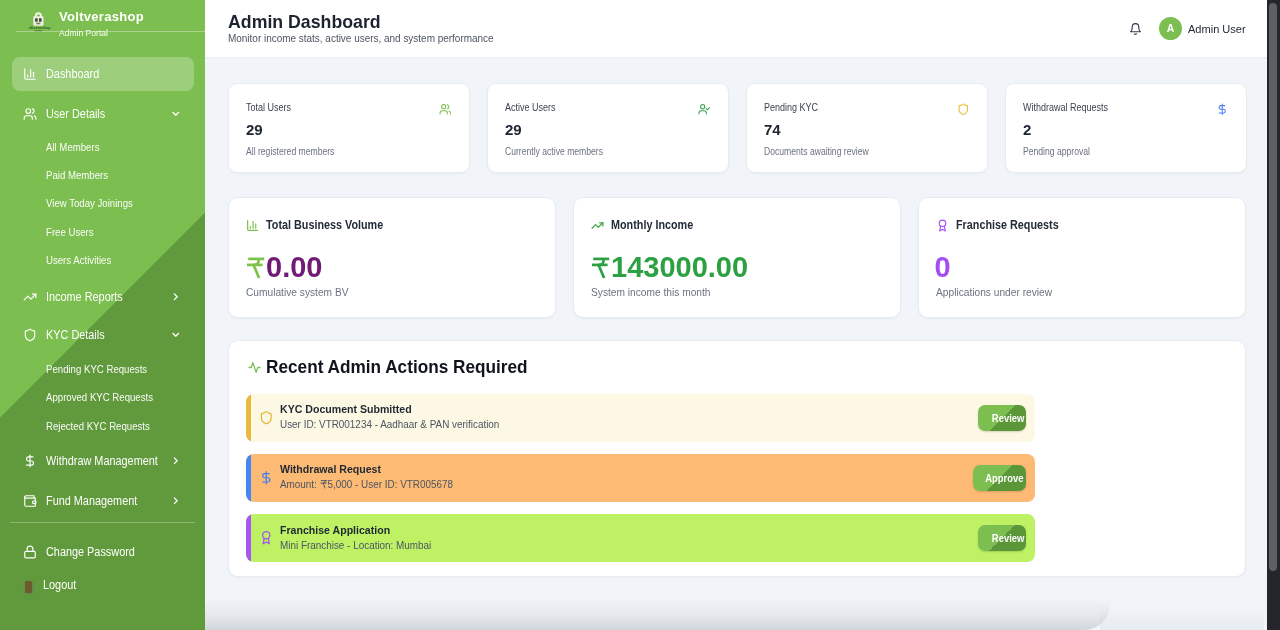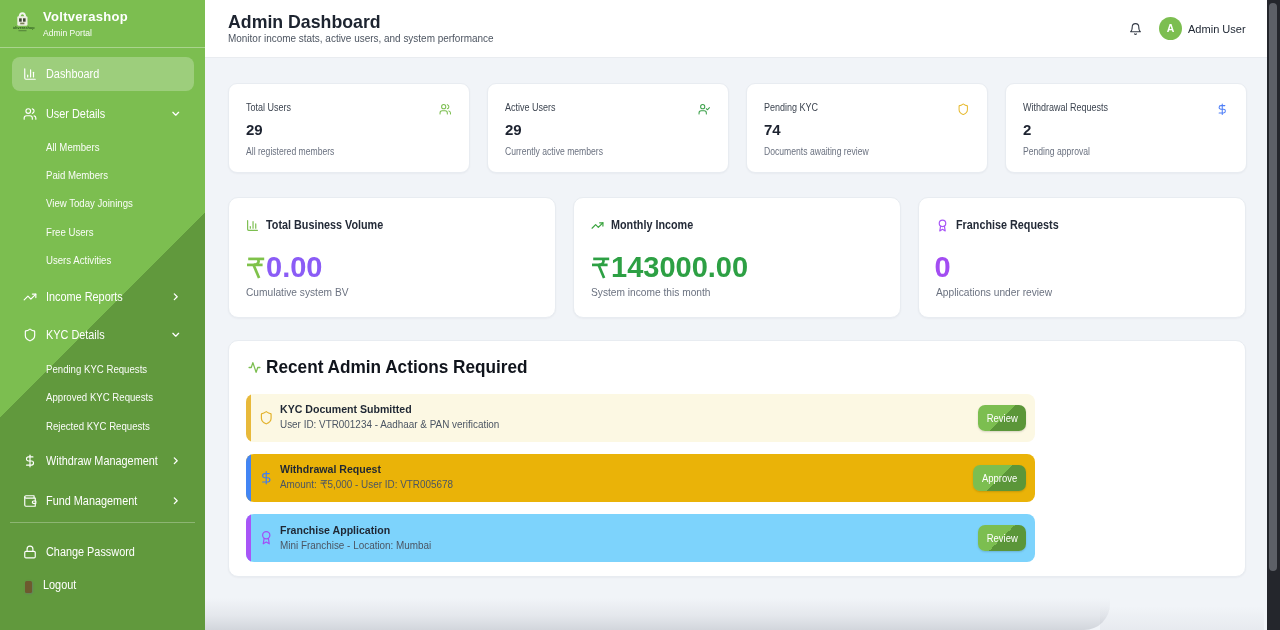--- a/index.html
+++ b/index.html
@@ -2,21 +2,21 @@
 <html><head>
 <meta charset="utf-8">
 <style>
 *{margin:0;padding:0;box-sizing:border-box}
 html,body{width:1280px;height:630px;overflow:hidden}
 body{font-family:"Liberation Sans",sans-serif;background:#f1f4f8;position:relative}
 svg{display:block}
 
 #sidebar{position:absolute;left:0;top:0;width:205px;height:630px;
  background:linear-gradient(135deg,#7cbe50 50%,#61993d 50%);color:#fff;z-index:5}
-#sb-head{position:absolute;left:0;top:0;width:205px;height:48px;border-bottom:1px solid rgba(255,255,255,.35)}
+#sb-head{position:absolute;left:16px;top:0;width:205px;height:32px;border-bottom:1px solid rgba(255,255,255,.35)}
 #sb-logo{position:absolute;left:13px;top:11px;width:24px;height:23px}
 #sb-title{position:absolute;left:43px;top:8.5px;font-size:13px;font-weight:bold;letter-spacing:.3px}
 #sb-sub{position:absolute;left:43px;top:26.5px;font-size:9.5px;color:rgba(255,255,255,.97);transform:scaleX(.9);transform-origin:left}
 .sb-item{position:absolute;left:0;width:205px;height:34px;display:flex;align-items:center}
 .sb-item .ico{position:absolute;left:23px;width:14px;height:14px}
 .sb-item .lbl{position:absolute;left:46px;font-size:12.5px;font-weight:500;transform:scaleX(.87);transform-origin:left}
 .sb-item .chev{position:absolute;left:170px;width:11.5px;height:11.5px}
 .sb-sub-item{position:absolute;left:46px;font-size:11px;color:rgba(255,255,255,.97);height:14px;line-height:14px;transform:scaleX(.875);transform-origin:left}
 #dash-active{position:absolute;left:12px;top:57px;width:182px;height:34px;background:rgba(255,255,255,.25);border-radius:8px}
 #sb-sep{position:absolute;left:10px;top:522px;width:185px;border-top:1px solid rgba(255,255,255,.28)}
@@ -48,22 +48,22 @@
 #acard{position:absolute;left:228px;top:340px;width:1018px;height:237px;background:#fff;border:1px solid #e8ecf1;border-radius:10px;
  box-shadow:0 1px 2px rgba(16,24,40,.04)}
 #acard h2{position:absolute;left:37px;top:14.5px;font-size:18.5px;font-weight:bold;color:#10141c;transform:scaleX(.93);transform-origin:left}
 #ac-ico{position:absolute;left:19px;top:20px;width:13px;height:13px;color:#7cbe50}
 .arow{position:absolute;left:17px;width:789px;height:48px;border-radius:8px;overflow:hidden}
 .arow .bar{position:absolute;left:0;top:0;width:5px;height:48px}
 .arow .aico{position:absolute;left:12.5px;top:16px;width:14.5px;height:15.5px}
 .arow .at{position:absolute;left:34px;top:10.8px;font-size:11.5px;font-weight:bold;color:#1f2733;line-height:1;transform:scaleX(.92);transform-origin:left}
 .arow .as{position:absolute;left:34px;top:25.5px;font-size:10px;color:#4b5563;line-height:1.2;transform:scaleX(.99);transform-origin:left}
 .abtn{position:absolute;right:9px;top:11px;height:26px;width:48px;border-radius:7px;
- background:linear-gradient(135deg,#7cbe50 50%,#5b9639 50%);color:#fff;font-size:10.5px;font-weight:400;
- display:flex;align-items:center;justify-content:center;box-shadow:0 1px 2px rgba(0,0,0,.15)}
+ background:linear-gradient(135deg,#7cbe50 50%,#5b9639 50%);color:#fff;font-size:10.5px;font-weight:700;
+ display:flex;align-items:center;justify-content:flex-end;box-shadow:0 1px 2px rgba(0,0,0,.15)}
 .abtn span{display:inline-block;transform:scaleX(.9)}
 
 #bshade{position:absolute;left:205px;top:598px;width:905px;height:32px;border-bottom-right-radius:26px;
  background:linear-gradient(to bottom,rgba(100,106,120,0) 0%,rgba(100,106,120,.09) 55%,rgba(100,106,120,.22) 100%)}
 #bshade2{position:absolute;left:1100px;top:606px;width:164px;height:24px;
  background:linear-gradient(to bottom,rgba(100,106,120,0) 0%,rgba(100,106,120,.07) 100%)}
 #sbar-track{position:absolute;right:0;top:0;width:13.5px;height:630px;background:#24262c;z-index:9}
 #sbar-thumb{position:absolute;right:3px;top:3px;width:8.5px;height:568px;background:#5d6067;border-radius:4.5px;z-index:10}
 </style>
 </head>
@@ -228,21 +228,21 @@
 <div class="mcard" style="left:228px">
   <div class="hd">
     <svg class="mi" viewBox="0 0 24 24" fill="none" stroke="#7cbe50" stroke-width="2.2" stroke-linecap="round" stroke-linejoin="round">
         <path d="M3 3v16a2 2 0 0 0 2 2h16"></path>
         <path d="M18 17V9"></path>
         <path d="M13 17V5"></path>
         <path d="M8 17v-3"></path>
       </svg>
     <span class="mt">Total Business Volume</span>
   </div>
-  <div class="num" style="color:#8b5cf6">
+  <div class="num" style="color:#701a75">
     <svg width="20" height="22" viewBox="0 0 20 22" style="margin-right:1.5px">
         <g fill="none" stroke="#7fc24a" stroke-width="2.7">
           <path d="M3.2 1.9h16"></path>
           <path d="M2 7.9h15.6"></path>
           <path d="M12.9 1.9c1.7 2.9 0 6-4.2 6"></path>
           <path d="M8.5 7.7l5.6 13.4"></path>
         </g>
       </svg>
     <span>0.00</span>
   </div>
@@ -292,41 +292,41 @@
     <svg class="aico" viewBox="0 0 24 24" fill="none" stroke="#e3b32e" stroke-width="2" stroke-linecap="round" stroke-linejoin="round">
         <path d="M20 13c0 5-3.5 7.5-7.66 8.95a1 1 0 0 1-.68 0C7.5 20.5 4 18 4 13V6a1 1 0 0 1 1-1c2 0 4.5-1.2 6.24-2.72a1 1 0 0 1 1.52 0C14.5 3.8 17 5 19 5a1 1 0 0 1 1 1z"></path>
       </svg>
     <div class="at">KYC Document Submitted</div>
     <div class="as">User ID: VTR001234 - Aadhaar &amp; PAN verification</div>
     <div class="abtn">
         <span>Review</span>
       </div>
   </div>
 
-  <div class="arow" style="top:112.5px;background:#eab308">
+  <div class="arow" style="top:112.5px;background:#fdba74">
     <div class="bar" style="background:#4285f4"></div>
     <svg class="aico" viewBox="0 0 24 24" fill="none" stroke="#3f7df2" stroke-width="2" stroke-linecap="round" stroke-linejoin="round">
         <line x1="12" y1="2" x2="12" y2="22"></line>
         <path d="M17 5H9.5a3.5 3.5 0 0 0 0 7h5a3.5 3.5 0 0 1 0 7H6"></path>
       </svg>
     <div class="at">Withdrawal Request</div>
     <div class="as">Amount: <svg width="8" height="9" viewBox="0 0 19 22" style="display:inline;vertical-align:-1px">
           <g fill="none" stroke="#4b5563" stroke-width="2.4">
             <path d="M2.8 1.6h16"></path>
             <path d="M1.8 7.6h16"></path>
             <path d="M12.5 1.6c1.5 2.8 0 6-4 6"></path>
             <path d="M8.3 7.4l5 13"></path>
           </g>
         </svg>5,000 - User ID: VTR005678</div>
     <div class="abtn" style="width:53px">
         <span>Approve</span>
       </div>
   </div>
 
-  <div class="arow" style="top:173px;background:#7dd3fc">
+  <div class="arow" style="top:173px;background:#bef264">
     <div class="bar" style="background:#a855f7"></div>
     <svg class="aico" viewBox="0 0 24 24" fill="none" stroke="#a24ef5" stroke-width="2" stroke-linecap="round" stroke-linejoin="round">
         <circle cx="12" cy="8" r="6"></circle>
         <path d="M15.477 12.89 17 22l-5-3-5 3 1.523-9.11"></path>
       </svg>
     <div class="at">Franchise Application</div>
     <div class="as">Mini Franchise - Location: Mumbai</div>
     <div class="abtn">
         <span>Review</span>
       </div>

